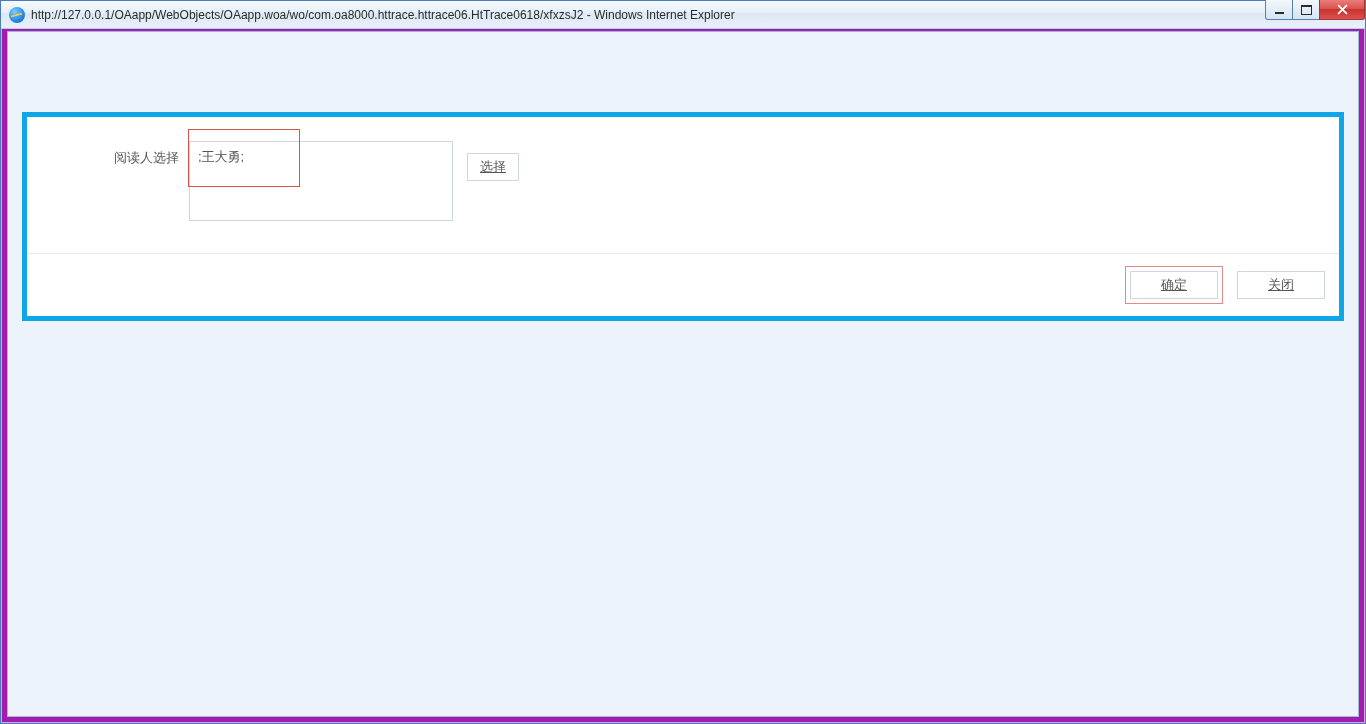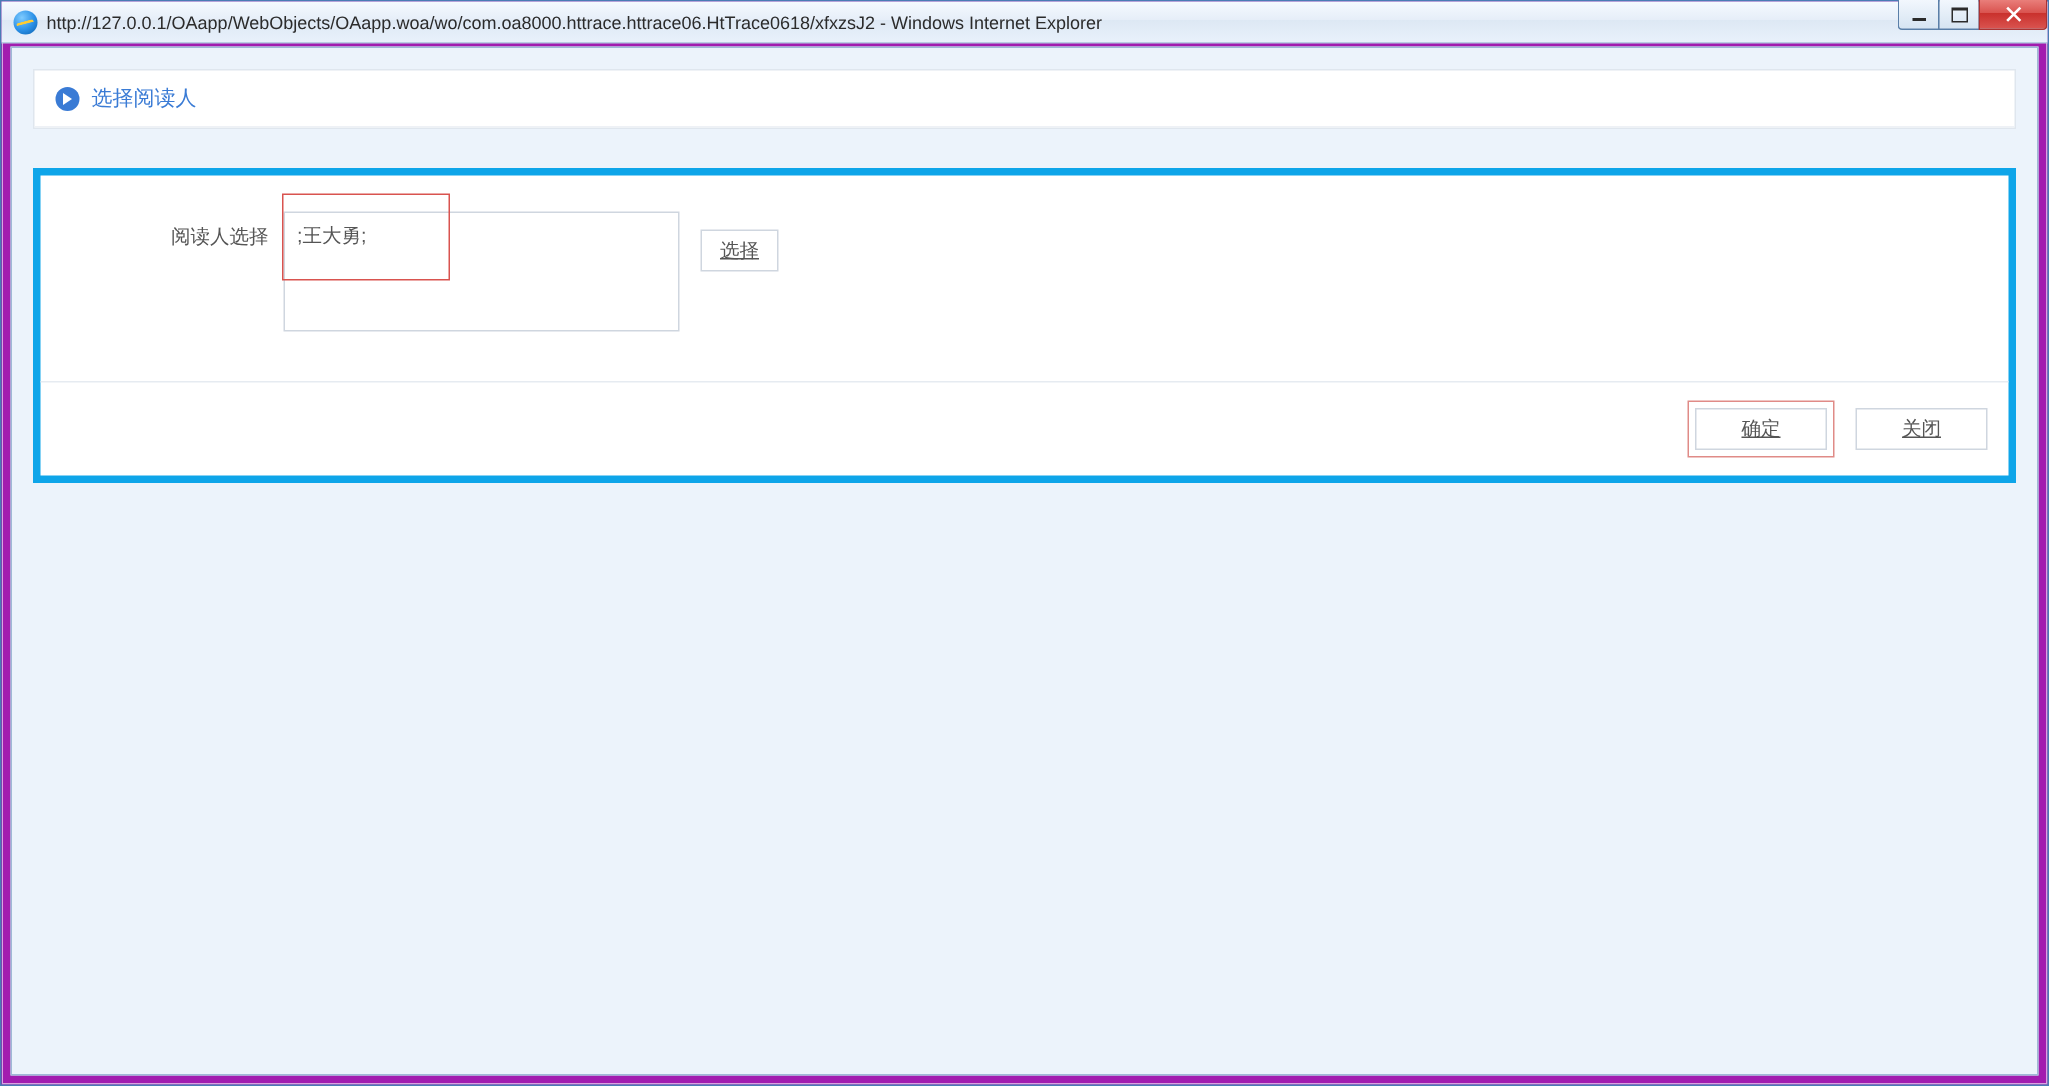--- a/index.html
+++ b/index.html
@@ -121,26 +121,20 @@
       <div class="win-btn close">
         <svg viewBox="0 0 10 10">
             <path d="M1 1 L9 9 M9 1 L1 9" stroke="#fff" stroke-width="1.6"></path>
           </svg>
       </div>
     </div>
   </div>
 
   <div class="client">
 
-    <div class="panel">
-      <div class="panel-header">
-        <span class="play-icon"></span>
-        <span>选择阅读人</span>
-      </div>
-    </div>
 
     <div class="panel-body">
       <div class="form-row">
         <div class="form-label">阅读人选择</div>
         <div class="textarea-wrap">
           <div class="red-box"></div>
           <textarea class="reader" style="">;王大勇;</textarea>
         </div>
         <div class="btn btn-select">选择</div>
       </div>

